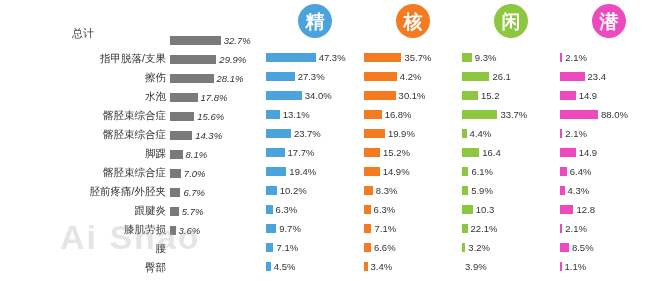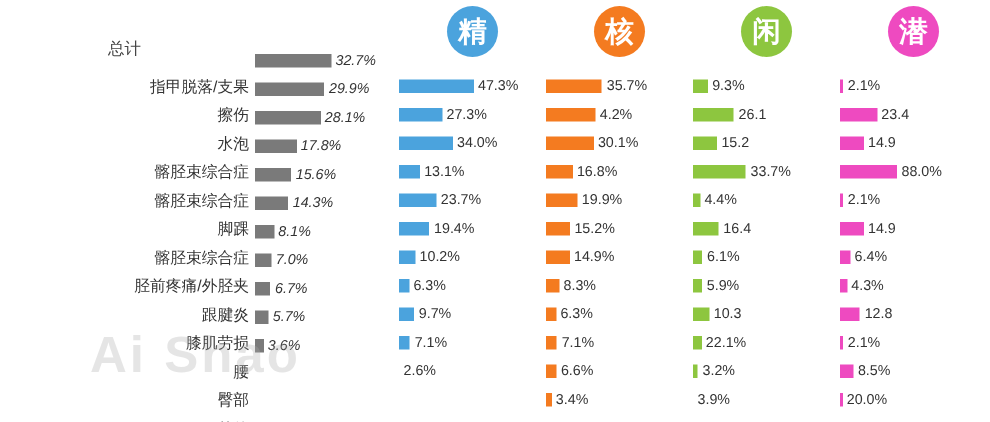--- a/index.html
+++ b/index.html
@@ -222,38 +222,46 @@
         </div>
         <div class="barrow">
           <div class="bar" style="background: rgb(75, 163, 221); width: 13.755px;"></div>
           <div class="barval">13.1%</div>
         </div>
         <div class="barrow">
           <div class="bar" style="background: rgb(75, 163, 221); width: 24.885px;"></div>
           <div class="barval">23.7%</div>
         </div>
         <div class="barrow">
+          <div class="bar" style="background: rgb(75, 163, 221); width: 18.585px;"></div>
+          <div class="barval">17.7%</div>
+        </div>
+        <div class="barrow">
           <div class="bar" style="background: rgb(75, 163, 221); width: 20.37px;"></div>
           <div class="barval">19.4%</div>
         </div>
         <div class="barrow">
           <div class="bar" style="background: rgb(75, 163, 221); width: 10.71px;"></div>
           <div class="barval">10.2%</div>
         </div>
         <div class="barrow">
           <div class="bar" style="background: rgb(75, 163, 221); width: 6.615px;"></div>
           <div class="barval">6.3%</div>
         </div>
         <div class="barrow">
           <div class="bar" style="background: rgb(75, 163, 221); width: 10.185px;"></div>
           <div class="barval">9.7%</div>
         </div>
         <div class="barrow">
           <div class="bar" style="background: rgb(75, 163, 221); width: 7.455px;"></div>
           <div class="barval">7.1%</div>
+        </div>
+        <div class="barrow">
+          <div class="bar" style="background: rgb(75, 163, 221); width: 4.725px;"></div>
+          <div class="barval">4.5%</div>
         </div>
         <div class="barrow">
           <div class="barval">2.6%</div>
         </div>
       </div>
   </div>
 
   <div class="group">
     <div class="circle" style="background: rgb(244, 123, 32);">核</div>
     <div class="spacer"></div>
@@ -409,21 +417,21 @@
         <div class="barrow">
           <div class="bar" style="background: rgb(238, 74, 192); width: 2.205px;"></div>
           <div class="barval">2.1%</div>
         </div>
         <div class="barrow">
           <div class="bar" style="background: rgb(238, 74, 192); width: 8.925px;"></div>
           <div class="barval">8.5%</div>
         </div>
         <div class="barrow">
           <div class="bar" style="background: rgb(238, 74, 192); width: 1.5px;"></div>
-          <div class="barval">20.0%</div>
+          <div class="barval">1.1%</div>
         </div>
         <div class="barrow">
           <div class="barval">14.9</div>
         </div>
       </div>
   </div>
 
   <div class="watermark">Ai Shao</div>
 </div>
 

